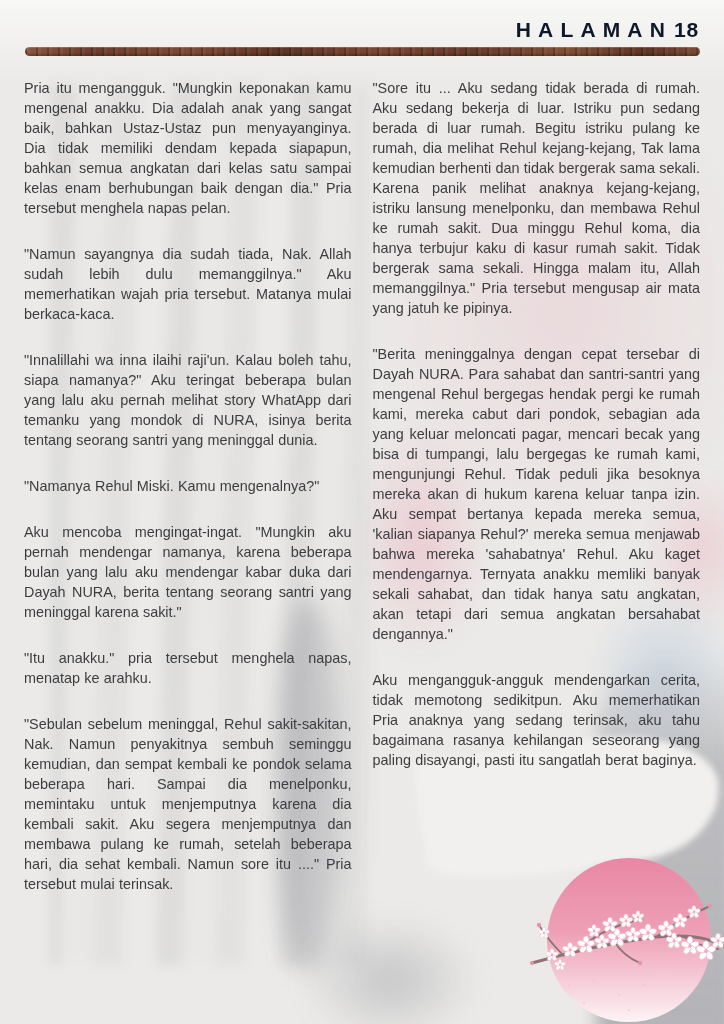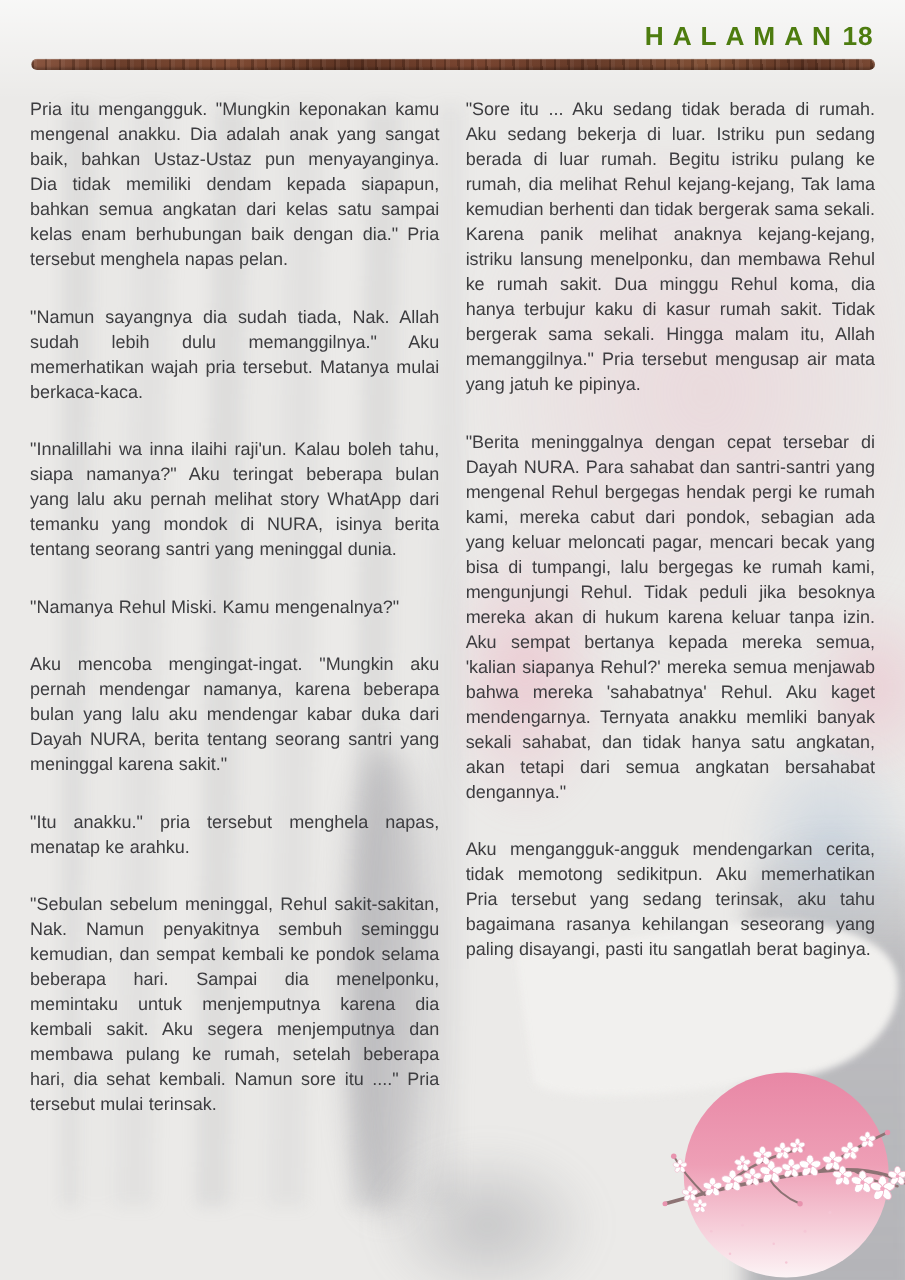--- a/index.html
+++ b/index.html
@@ -37,21 +37,21 @@
   .wash-bottomcenter{left:300px;top:915px;width:180px;height:130px;
     background:radial-gradient(ellipse,rgba(128,130,138,0.35),rgba(128,130,138,0) 70%);
     filter:blur(12px);}
   .white-swoosh{left:420px;top:742px;width:300px;height:128px;
     background:#f1f0ee;border-radius:10% 80% 55% 95% / 5% 90% 100% 40%;
     transform:rotate(-8deg);filter:blur(3px);}
   
   .header{position:absolute;left:0;top:0;width:724px;}
   .page-label{
     position:absolute;top:18px;right:25px;
-    font-size:21px;font-weight:700;color:#4d7c0f;white-space:nowrap;
+    font-size:21px;font-weight:700;color:#0f172a;white-space:nowrap;
   }
   .page-label .word{letter-spacing:0.34em;}
   .page-label .num{letter-spacing:0.04em;margin-left:2px;}
   .wood-bar{
     position:absolute;top:47px;left:25px;width:675px;height:9px;border-radius:5px;
     background:
       repeating-linear-gradient(89deg, rgba(40,18,10,0.28) 0 2px, rgba(255,255,255,0.05) 2px 5px, rgba(0,0,0,0) 5px 11px),
       linear-gradient(90deg,#8a5640 0%,#6b3e2b 10%,#7e4a33 24%,#5d3423 38%,#7a4631 52%,#663b29 66%,#815036 80%,#5f3524 92%,#7b4a34 100%);
     box-shadow:inset 0 1px 0 rgba(255,255,255,0.18), inset 0 -2px 2px rgba(0,0,0,0.25);
   }
@@ -99,21 +99,21 @@
       <p>"Namun sayangnya dia sudah tiada, Nak. Allah sudah lebih dulu memanggilnya." Aku memerhatikan wajah pria tersebut. Matanya mulai berkaca-kaca.</p>
       <p>"Innalillahi wa inna ilaihi raji'un. Kalau boleh tahu, siapa namanya?" Aku teringat beberapa bulan yang lalu aku pernah melihat story WhatApp dari temanku yang mondok di NURA, isinya berita tentang seorang santri yang meninggal dunia.</p>
       <p>"Namanya Rehul Miski. Kamu mengenalnya?"</p>
       <p>Aku mencoba mengingat-ingat. "Mungkin aku pernah mendengar namanya, karena beberapa bulan yang lalu aku mendengar kabar duka dari Dayah NURA, berita tentang seorang santri yang meninggal karena sakit."</p>
       <p>"Itu anakku." pria tersebut menghela napas, menatap ke arahku.</p>
       <p>"Sebulan sebelum meninggal, Rehul sakit-sakitan, Nak. Namun penyakitnya sembuh seminggu kemudian, dan sempat kembali ke pondok selama beberapa hari. Sampai dia menelponku, memintaku untuk menjemputnya karena dia kembali sakit. Aku segera menjemputnya dan membawa pulang ke rumah, setelah beberapa hari, dia sehat kembali. Namun sore itu ...." Pria tersebut mulai terinsak.</p>
     </section>
     <section class="col">
       <p>"Sore itu ... Aku sedang tidak berada di rumah. Aku sedang bekerja di luar. Istriku pun sedang berada di luar rumah. Begitu istriku pulang ke rumah, dia melihat Rehul kejang-kejang, Tak lama kemudian berhenti dan tidak bergerak sama sekali. Karena panik melihat anaknya kejang-kejang, istriku lansung menelponku, dan membawa Rehul ke rumah sakit. Dua minggu Rehul koma, dia hanya terbujur kaku di kasur rumah sakit. Tidak bergerak sama sekali. Hingga malam itu, Allah memanggilnya." Pria tersebut mengusap air mata yang jatuh ke pipinya.</p>
       <p>"Berita meninggalnya dengan cepat tersebar di Dayah NURA. Para sahabat dan santri-santri yang mengenal Rehul bergegas hendak pergi ke rumah kami, mereka cabut dari pondok, sebagian ada yang keluar meloncati pagar, mencari becak yang bisa di tumpangi, lalu bergegas ke rumah kami, mengunjungi Rehul. Tidak peduli jika besoknya mereka akan di hukum karena keluar tanpa izin. Aku sempat bertanya kepada mereka semua, 'kalian siapanya Rehul?' mereka semua menjawab bahwa mereka 'sahabatnya' Rehul. Aku kaget mendengarnya. Ternyata anakku memliki banyak sekali sahabat, dan tidak hanya satu angkatan, akan tetapi dari semua angkatan bersahabat dengannya."</p>
-      <p>Aku mengangguk-angguk mendengarkan cerita, tidak memotong sedikitpun. Aku memerhatikan Pria tersebut yang sedang terinsak, aku tahu bagaimana rasanya kehilangan seseorang yang paling disayangi, pasti itu sangatlah berat baginya.</p>
+      <p>Aku mengangguk-angguk mendengarkan cerita, tidak memotong sedikitpun. Aku memerhatikan Pria anaknya yang sedang terinsak, aku tahu bagaimana rasanya kehilangan seseorang yang paling disayangi, pasti itu sangatlah berat baginya.</p>
     </section>
   </main>
 
   <div class="blossom-wrap">
     <svg width="200" height="190" viewBox="0 0 200 190">
       <defs>
         <linearGradient id="circGrad" x1="0" y1="0" x2="0" y2="1">
           <stop offset="0%" stop-color="#e887a5"></stop>
           <stop offset="45%" stop-color="#ee9fb6"></stop>
           <stop offset="100%" stop-color="#fcf3f5"></stop>

